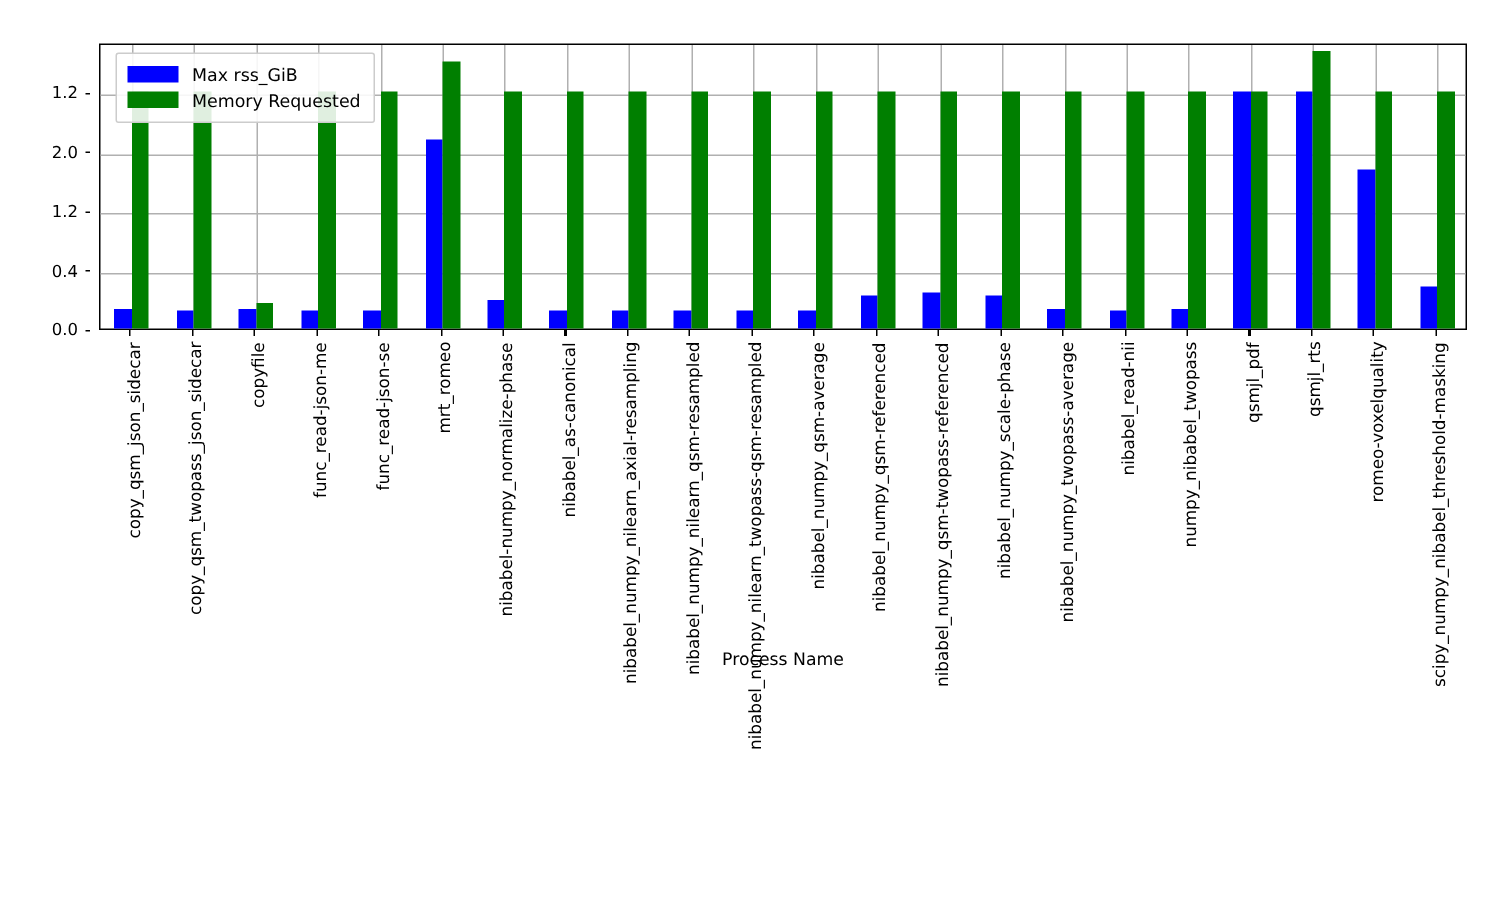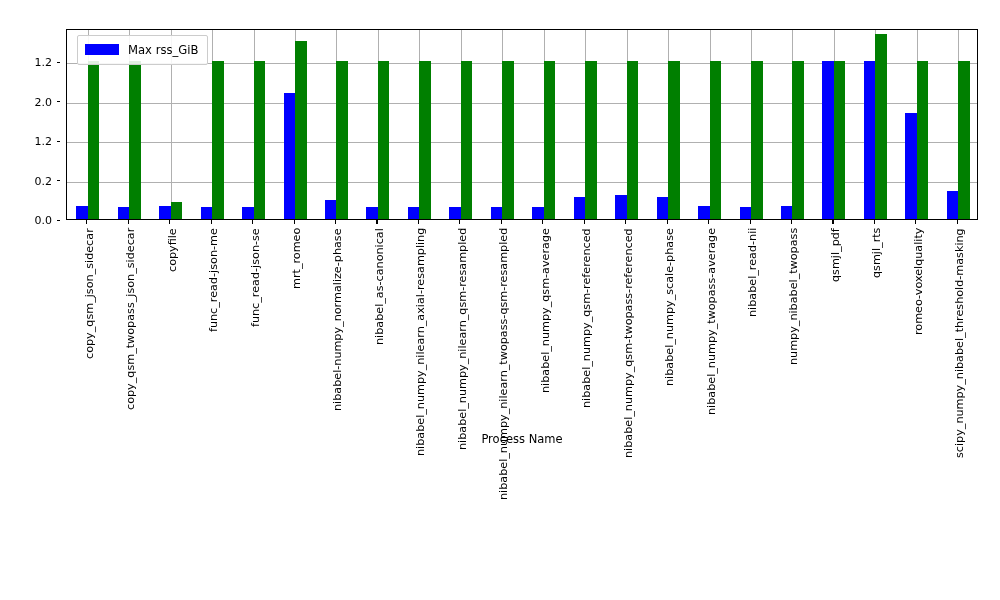--- a/index.html
+++ b/index.html
@@ -183,21 +183,21 @@
 <div id="figure">
 
 
   <div id="ylabel-host">
     
   </div>
 
   <div id="ytick-labels">
       <div class="ytl" style="top: 191px;">0.0</div>
       <div class="ytick-mark" style="top: 190.5px;"></div>
-      <div class="ytl" style="top: 151.537px;">0.2</div>
+      <div class="ytl" style="top: 151.537px;">0.4</div>
       <div class="ytick-mark" style="top: 151.037px;"></div>
       <div class="ytl" style="top: 112.074px;">1.2</div>
       <div class="ytick-mark" style="top: 111.574px;"></div>
       <div class="ytl" style="top: 72.6116px;">2.0</div>
       <div class="ytick-mark" style="top: 72.1116px;"></div>
       <div class="ytl" style="top: 33.1488px;">1.2</div>
       <div class="ytick-mark" style="top: 32.6488px;"></div>
     </div>
 
   <div id="plot-area">
@@ -318,20 +318,24 @@
           <div class="bar series0" title="Max rss_GiB: 0.36" style="width: 11.5px; height: 28.4132px; left: 879.773px; background: rgb(0, 0, 255);"></div>
           <div class="bar series1" title="Memory Requested: 2" style="width: 11.5px; height: 157.851px; left: 891.273px; background: rgb(0, 127, 0);"></div>
         </div>
       </div>
 
     <div id="legend">
       <div class="legend-row">
         <span class="legend-swatch" style="background:#0000ff"></span>
         <span class="legend-text">Max rss_GiB</span>
       </div>
+      <div class="legend-row">
+        <span class="legend-swatch" style="background:#007f00"></span>
+        <span class="legend-text">Memory Requested</span>
+      </div>
     </div>
   </div>
 
   <div id="xtick-labels">
       <div class="xtick-mark" style="left: 20.2273px;"></div>
       <div class="xtl-wrap" style="left: 20.7273px;">
         <div class="xtl" style="transform: translate(-4px, 131px) rotate(-90deg); transform-origin: 0px 0px;">copy_qsm_json_sidecar</div>
       </div>
       <div class="xtick-mark" style="left: 61.6818px;"></div>
       <div class="xtl-wrap" style="left: 62.1818px;">

